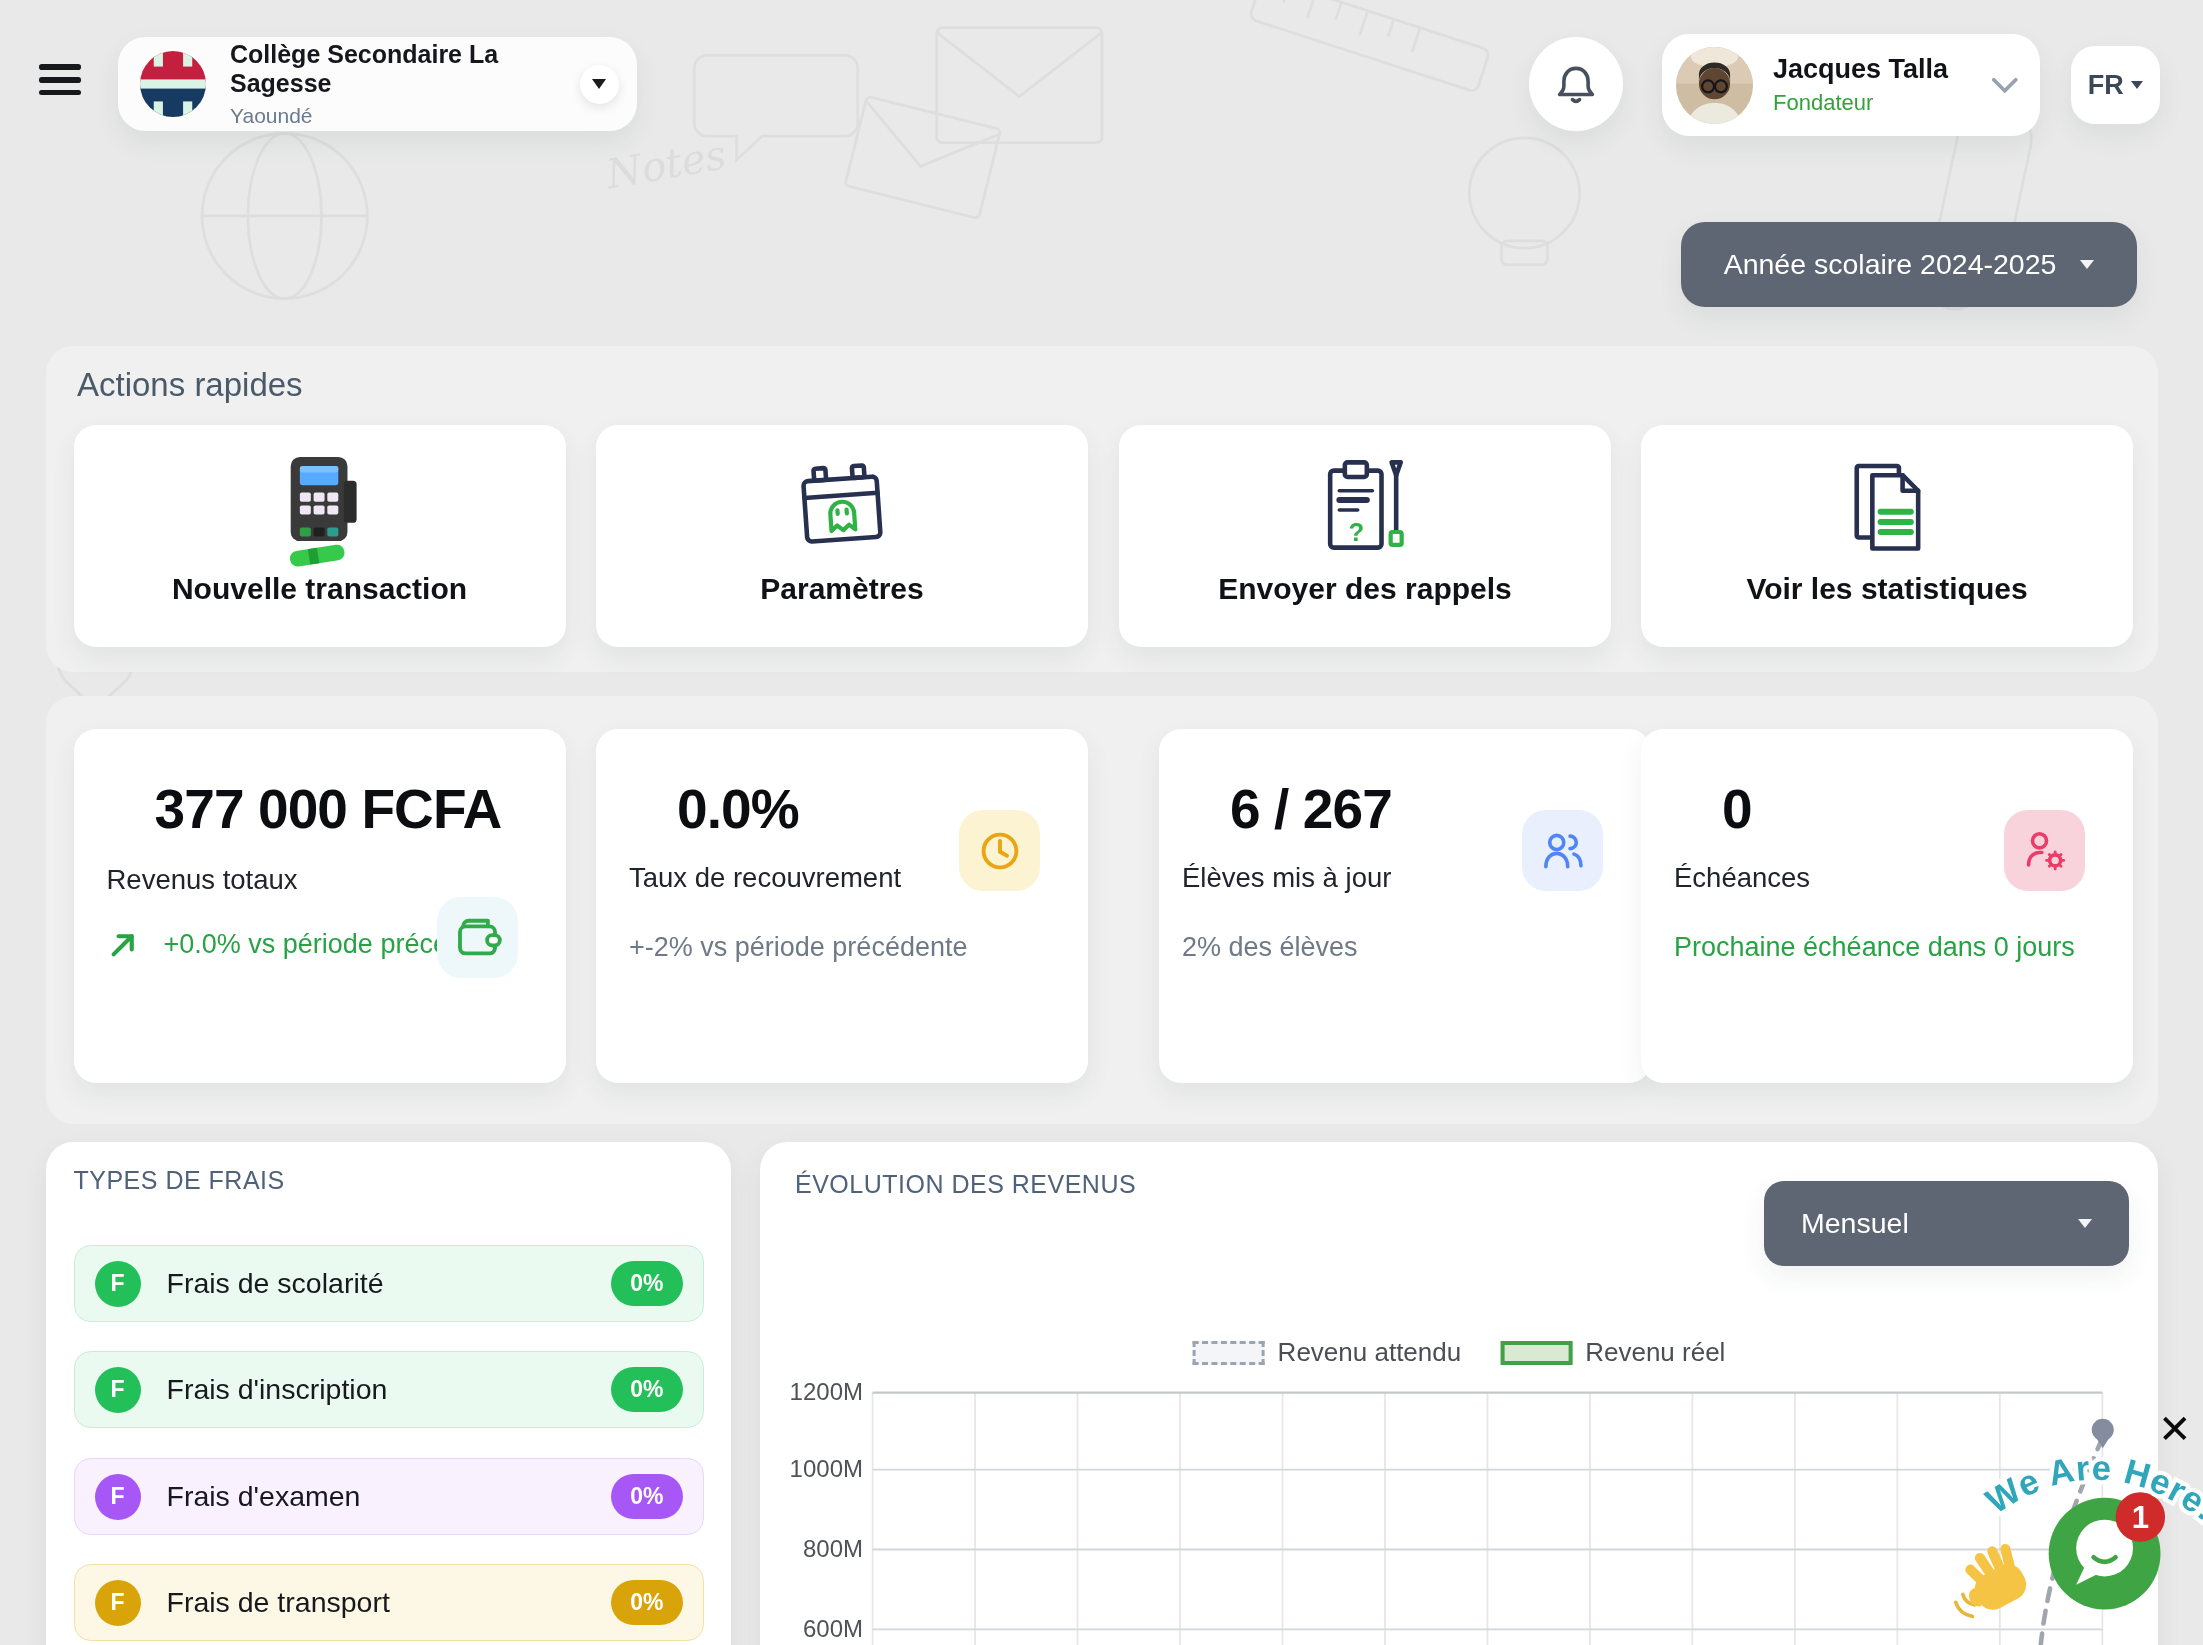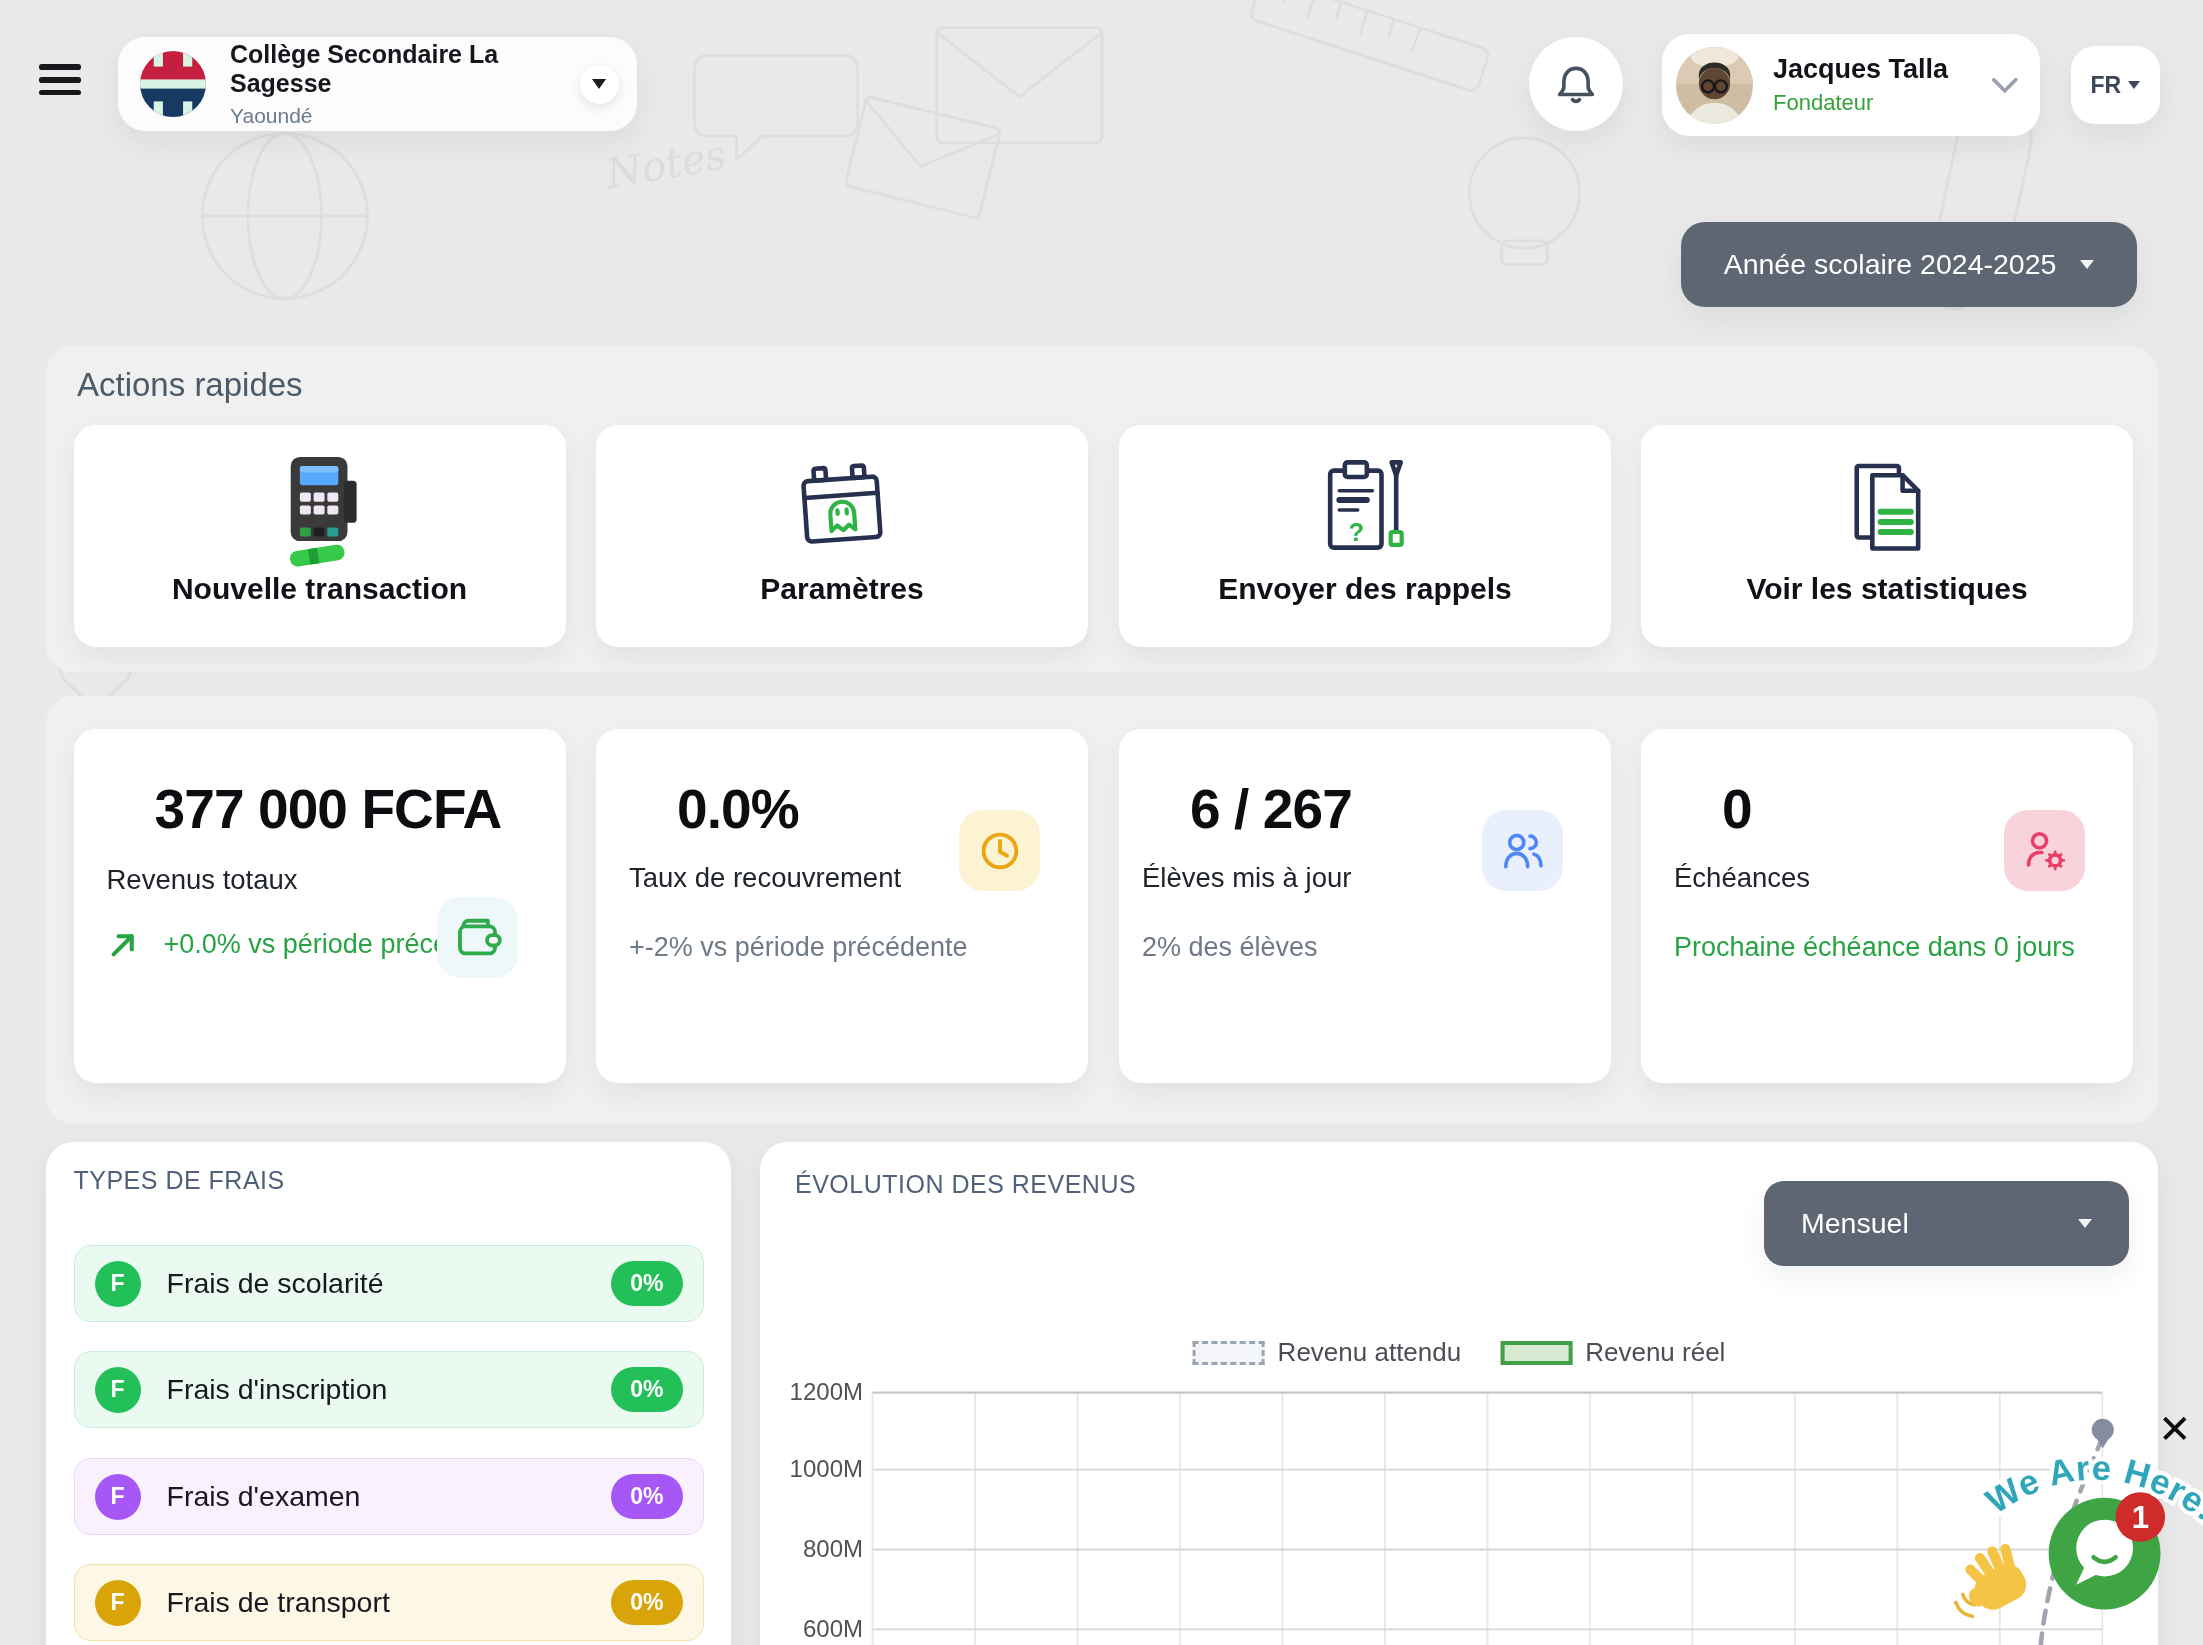--- a/index.html
+++ b/index.html
@@ -15,21 +15,21 @@
   .school-city{font-size:21px;color:#6b7a8d;margin-top:6.4px;}
   .dd-circle{width:39px;height:39px;border-radius:50%;background:#fff;box-shadow:0 3.7px 11px rgba(0,0,0,.10);display:flex;align-items:center;justify-content:center;}
   .tri{width:0;height:0;border-left:7.3px solid transparent;border-right:7.3px solid transparent;border-top:10px solid #1c1c1c;}
   .bell-btn{left:1529px;top:37px;width:94px;height:94px;border-radius:50%;background:#fff;display:flex;align-items:center;justify-content:center;}
   .user-card{left:1662px;top:34px;width:378px;height:102px;border-radius:27.5px;background:#fff;display:flex;align-items:center;padding:0 22px 0 14px;box-sizing:border-box;}
   .avatar{width:77px;height:77px;border-radius:50%;overflow:hidden;flex:none;}
   .user-texts{margin-left:20px;flex:1;}
   .user-name{font-size:27px;font-weight:700;color:#121318;}
   .user-role{font-size:22px;color:#35a13b;margin-top:5.5px;}
   .fr-btn{left:2071px;top:46px;width:89px;height:78px;border-radius:24px;background:#fff;display:flex;align-items:center;justify-content:center;gap:7.3px;}
-  .fr-label{font-size:23px;font-weight:700;color:#3c4859;}
+  .fr-label{font-size:27px;font-weight:700;color:#3c4859;}
   .tri-sm{width:0;height:0;border-left:6.4px solid transparent;border-right:6.4px solid transparent;border-top:8.3px solid #3c4859;}
   .year-btn{left:1681px;top:222px;width:456px;height:85px;border-radius:24px;background:#5d6672;display:flex;align-items:center;justify-content:center;gap:24px;cursor:pointer;}
   .year-btn .lbl{color:#fff;font-size:28.5px;}
   .tri-w{width:0;height:0;border-left:7.3px solid transparent;border-right:7.3px solid transparent;border-top:9.2px solid #f2f4f6;}
   
   .panel{background:#f0f0f0;border-radius:27.5px;}
   .panel-title{font-size:33px;font-weight:500;color:#4b5a68;}
   .qa-card{top:79px;width:492px;height:222px;border-radius:22px;background:#fff;display:flex;flex-direction:column;align-items:center;cursor:pointer;}
   .qa-card .ic{margin-top:27.5px;height:114px;display:flex;align-items:center;justify-content:center;}
   .qa-label{font-size:30px;font-weight:700;color:#101217;margin-top:5.5px;}
@@ -288,21 +288,21 @@
       <div class="stat-label">Taux de recouvrement</div>
       <div class="stat-note n-gray">+-2% vs période précédente</div>
       <div class="chip" style="right:48px;top:81px;background:#fcf3d3;">
         <svg width="50" height="50" viewBox="0 0 64 64" fill="none" stroke="#eaa612" stroke-width="5" stroke-linecap="round">
           <circle cx="32" cy="32" r="21"></circle>
           <polyline points="32,19 32,33 41,38"></polyline>
         </svg>
       </div>
     </div>
 
-    <div class="abs stat-card shadow" style="left:1073px;padding-left:23px;">
+    <div class="abs stat-card shadow" style="left:1113px;padding-left:23px;">
       <div class="stat-value">6 / 267</div>
       <div class="stat-label">Élèves mis à jour</div>
       <div class="stat-note n-gray">2% des élèves</div>
       <div class="chip" style="right:48px;top:81px;background:#e9effc;">
         <svg width="50" height="50" viewBox="0 0 64 64" fill="none" stroke="#4f86f7" stroke-width="4.6" stroke-linecap="round" stroke-linejoin="round">
           <circle cx="24" cy="21" r="9"></circle>
           <path d="M10 52 c0 -11 7 -17 14 -17 s14 6 14 17"></path>
           <path d="M41 13 a8 8 0 0 1 0 16"></path>
           <path d="M46 36 c6 2 9 8 9 15"></path>
         </svg>

